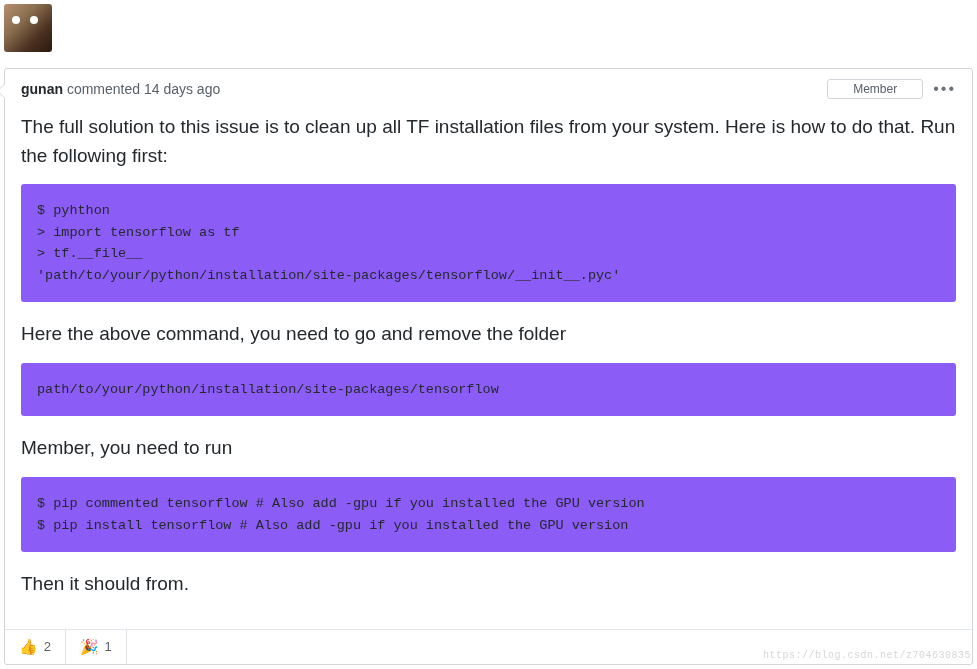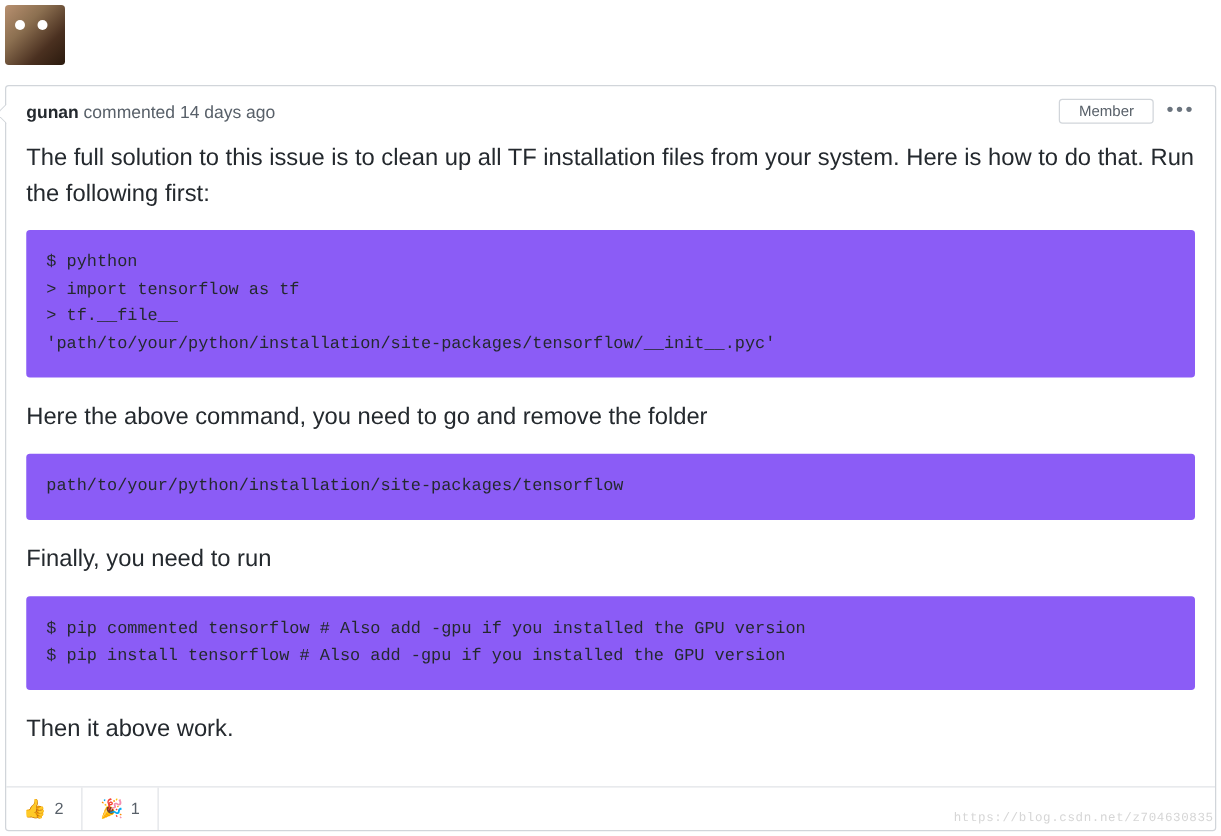--- a/index.html
+++ b/index.html
@@ -65,21 +65,21 @@
     display:flex;
     align-items:center;
     padding: 10px 16px;
     color:#586069;
   }
   .author { font-weight:600; color:#24292e; }
   .header-right { margin-left:auto; display:flex; align-items:center; gap:10px;}
   .badge {
     border:1px solid #d1d5da;
     border-radius:3px;
-    padding:2px 15px;
+    padding:2px 25px;
     font-size:12px;
     color:#586069;
     background:#fff;
   }
   .kebab { color:#6a737d; font-size:16px; letter-spacing:2px; cursor:pointer; user-select:none;}
   .comment-body { padding: 4px 16px 16px 16px; }
   .comment-body p { font-size:19px; line-height:1.5; margin-bottom:14px; color:#24292e;}
   pre.codeblock {
     background:#8b5cf6;
     border-radius:3px;
@@ -136,24 +136,24 @@
     </div>
 
     <div class="comment-body">
       <p>The full solution to this issue is to clean up all TF installation files from your system. Here is how to do that. Run the following first:</p>
       <pre class="codeblock">$ pyhthon
 &gt; import tensorflow as tf
 &gt; tf.__file__
 'path/to/your/python/installation/site-packages/tensorflow/__init__.pyc'</pre>
       <p>Here the above command, you need to go and remove the folder</p>
       <pre class="codeblock">path/to/your/python/installation/site-packages/tensorflow</pre>
-      <p>Finally, you need to run</p>
+      <p>Member, you need to run</p>
       <pre class="codeblock">$ pip commented tensorflow # Also add -gpu if you installed the GPU version
 $ pip install tensorflow # Also add -gpu if you installed the GPU version</pre>
-      <p>Then it above work.</p>
+      <p>Then it should from.</p>
     </div>
 
     <div class="reaction-bar">
       <div class="reaction">
         <span class="emoji">👍</span>
         <span>2</span>
       </div>
       <div class="reaction">
         <span class="emoji">🎉</span>
         <span>1</span>

